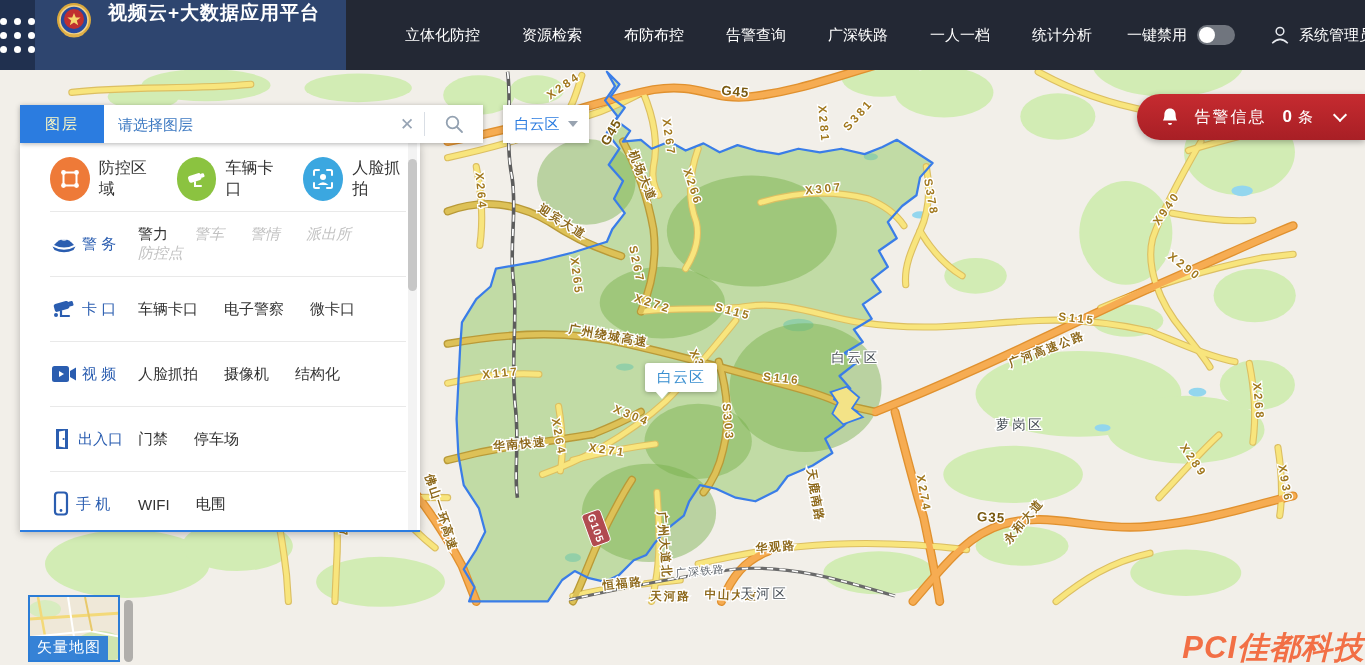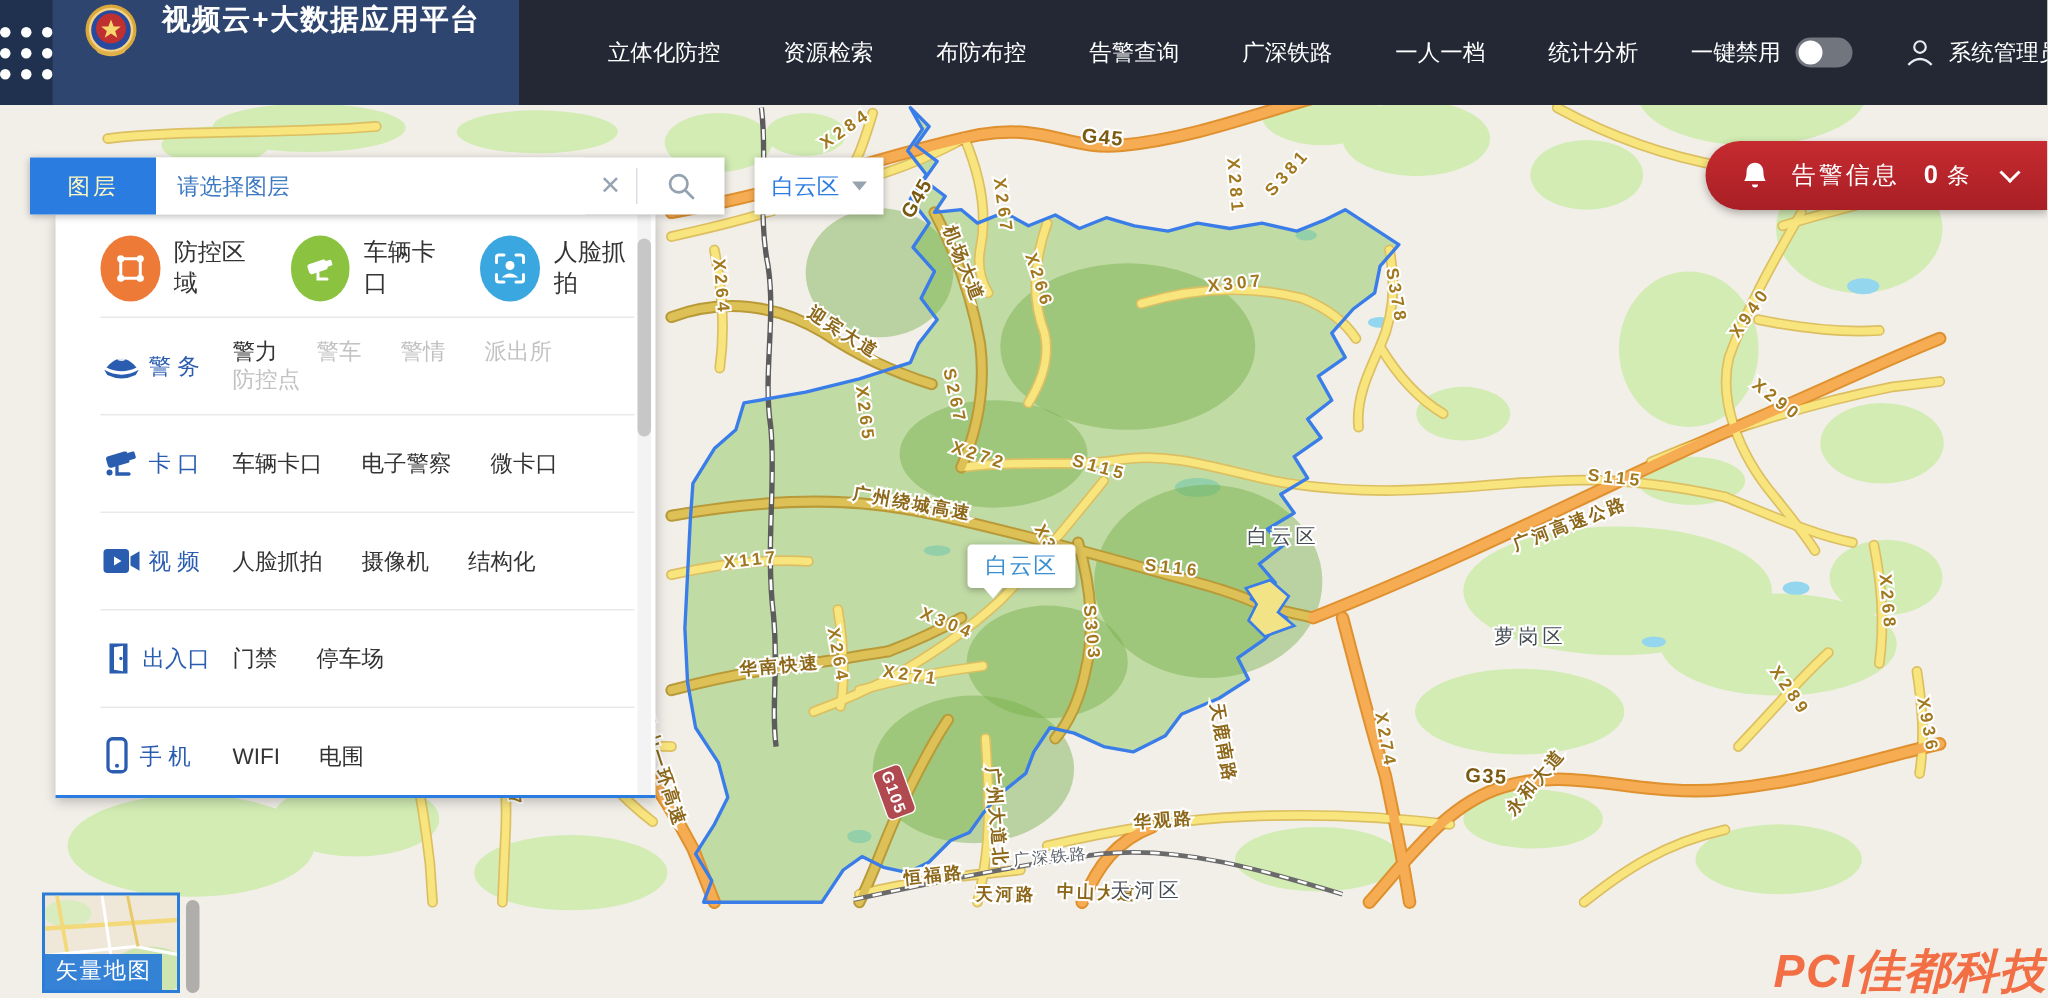--- a/index.html
+++ b/index.html
@@ -40,32 +40,32 @@
   .tab-layers { width:84px; background:#2b7ce0; color:#fef9c3; font-size:15px; display:flex; align-items:center; justify-content:center; letter-spacing:2px; cursor:pointer; }
   .search-input { flex:1; border:none; outline:none; padding:0 8px 0 14px; font-size:15px; color:#3e7ac2; font-family:inherit; }
   .search-input::placeholder { color:#3e7ac2; opacity:1; }
   .clear-x { width:34px; display:flex; align-items:center; justify-content:center; color:#97a4b4; font-size:17px; cursor:pointer; }
   .vdiv { width:1px; background:#d9dee5; margin:7px 0; }
   .search-btn { width:58px; display:flex; align-items:center; justify-content:center; cursor:pointer; }
   .district-select { position:absolute; left:503px; top:35px; width:86px; height:38px; background:#fff; box-shadow:0 1px 5px rgba(0,0,0,.3); display:flex; align-items:center; justify-content:center; gap:8px; z-index:20; cursor:pointer; }
   .district-select .dtext { color:#2b7ce0; font-size:15px; }
   .caret-down { width:0; height:0; border-left:5px solid transparent; border-right:5px solid transparent; border-top:6px solid #98a3b0; }
 
-  .panel { position:absolute; left:37px; top:73px; width:400px; height:389px; background:#fff; box-shadow:0 2px 8px rgba(0,0,0,.25); border-bottom:2px solid #2b7ce0; z-index:19; overflow:hidden; }
+  .panel { position:absolute; left:20px; top:73px; width:400px; height:389px; background:#fff; box-shadow:0 2px 8px rgba(0,0,0,.25); border-bottom:2px solid #2b7ce0; z-index:19; overflow:hidden; }
   .quick-row { display:flex; align-items:center; gap:10px; padding:14px 0 10px 30px; }
   .quick { display:flex; align-items:center; gap:9px; margin-right:10px; cursor:pointer; }
   .qcircle { width:44px; height:44px; border-radius:50%; display:flex; align-items:center; justify-content:center; }
   .qlabel { font-size:16px; color:#333; }
   .prow { display:flex; align-items:center; min-height:65px; margin:0 14px 0 30px; border-top:1px solid #e9e9e9; }
   .prow:first-of-type { border-top:none; }
   .pcat { width:76px; display:flex; flex-direction:row; align-items:center; gap:4px; flex-shrink:0; cursor:pointer; }
   .pcat-label { color:#2a5db0; font-size:15px; white-space:nowrap; }
   .pitems { display:flex; align-items:center; flex-wrap:wrap; padding-left:12px; }
   .pitem { font-size:15px; color:#333; margin-right:26px; cursor:pointer; white-space:nowrap; }
-  .pitem.dim { color:#c2c2c2; }
+  .pitem.dim { color:#c2c2c2;font-style:italic; }
   .scroll-track { position:absolute; right:3px; top:0; width:9px; height:100%; background:#f3f3f3; }
   .scroll-thumb { position:absolute; right:3px; top:16px; width:9px; height:132px; background:#c7c7c7; border-radius:5px; cursor:pointer; }
 
   
   .alert-pill { position:absolute; right:0; top:24px; height:46px; min-width:222px; background:linear-gradient(180deg,#c62b30,#a81f25); border-radius:23px 0 0 23px; display:flex; align-items:center; color:#fff; padding:0 14px 0 24px; z-index:21; cursor:pointer; box-shadow:0 2px 6px rgba(0,0,0,.3); }
   .alert-pill .bell { margin-right:16px; display:flex; }
   .alert-text { font-size:16px; letter-spacing:2px; }
   .alert-count { font-size:17px; font-weight:bold; margin:0 6px 0 16px; }
   .alert-unit { font-size:15px; }
   .chev { width:10px; height:10px; border-right:2px solid #fff; border-bottom:2px solid #fff; transform:rotate(45deg); margin:-4px 6px 0 22px; }

